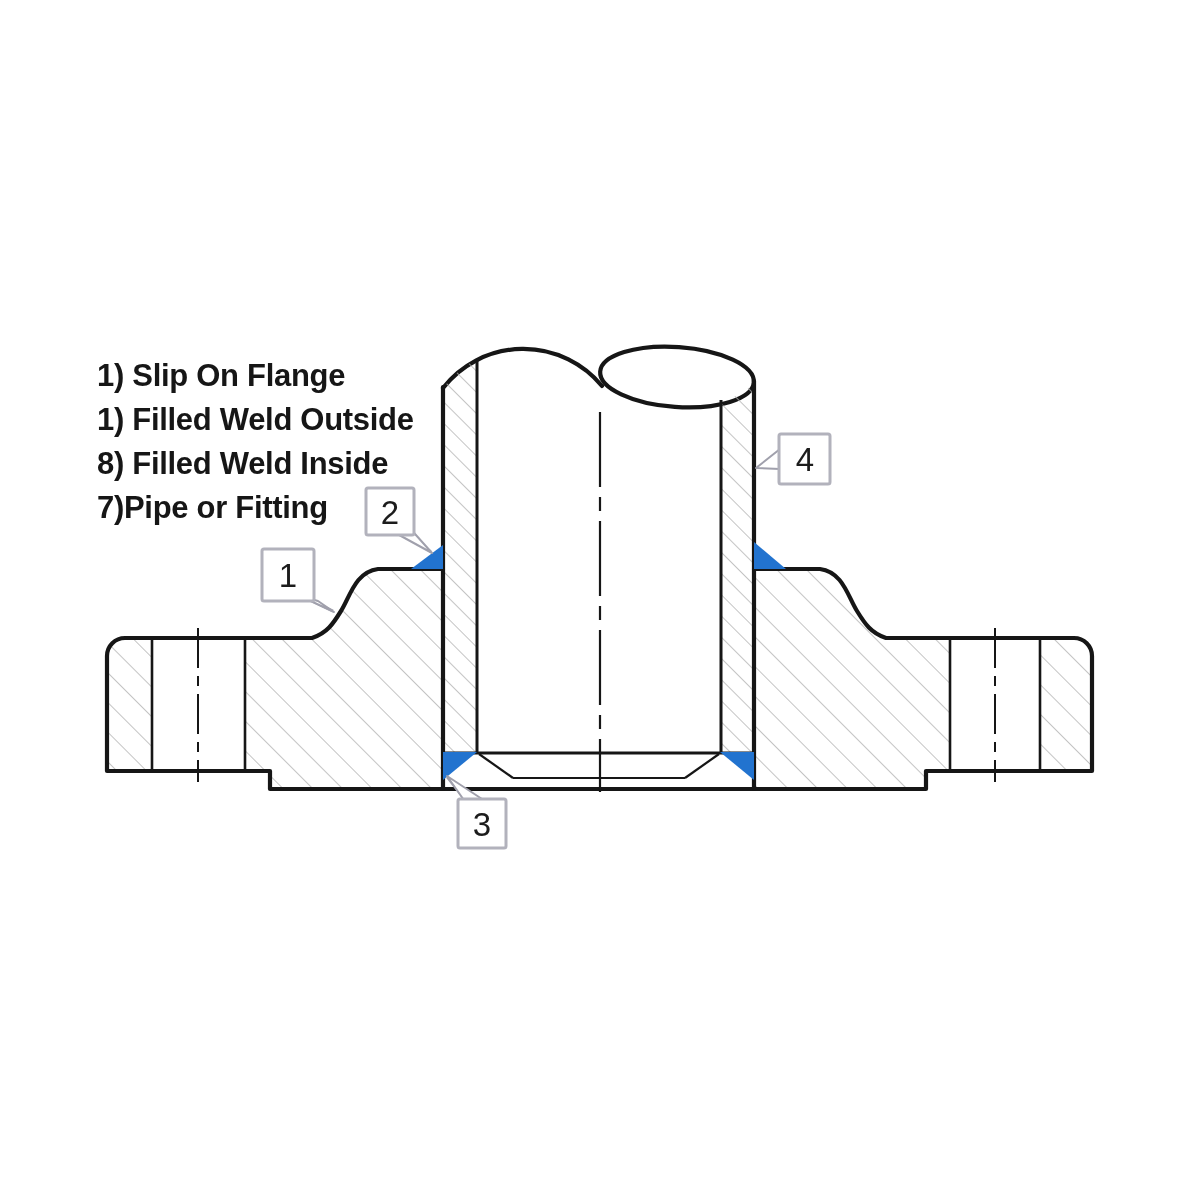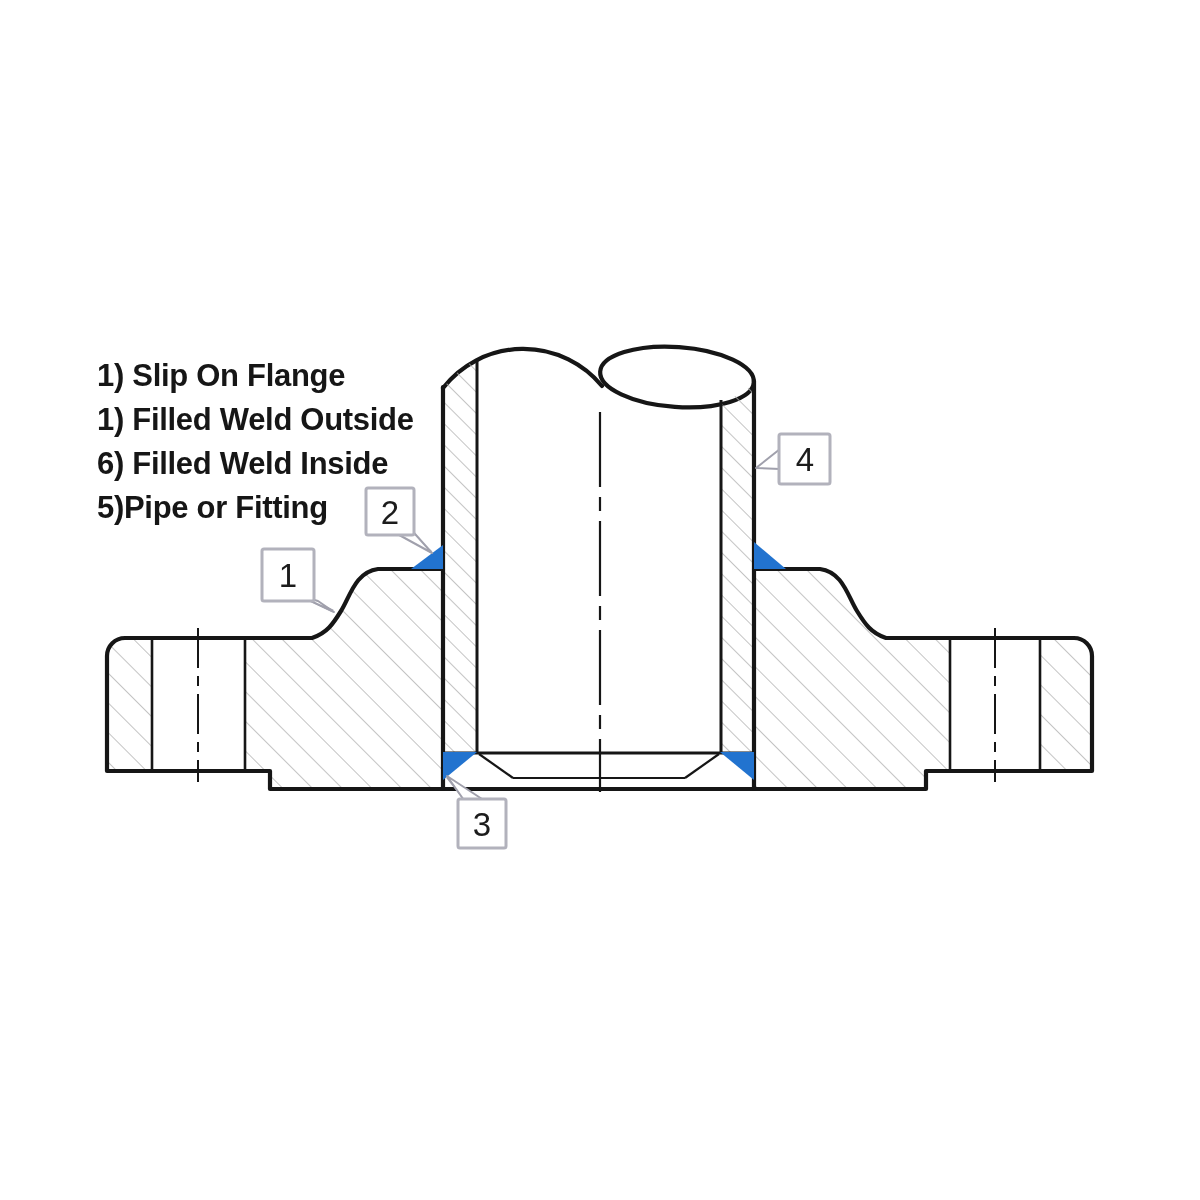--- a/index.html
+++ b/index.html
@@ -105,17 +105,17 @@
       <line class="leader" x1="779" y1="460" x2="758" y2="467"></line>
       <polygon class="tail" points="780,449 780,469 756,468"></polygon>
       <rect class="callout-box" x="779" y="434" width="51" height="50" rx="2"></rect>
       <text class="num" x="805" y="471">4</text>
     </g>
   </svg>
 
   <div class="legend">
     <div>1) Slip On Flange</div>
     <div>1) Filled Weld Outside</div>
-    <div>6) Filled Weld Inside</div>
-    <div>5)Pipe or Fitting</div>
+    <div>8) Filled Weld Inside</div>
+    <div>7)Pipe or Fitting</div>
   </div>
 
 </div>
 
 </body></html>

